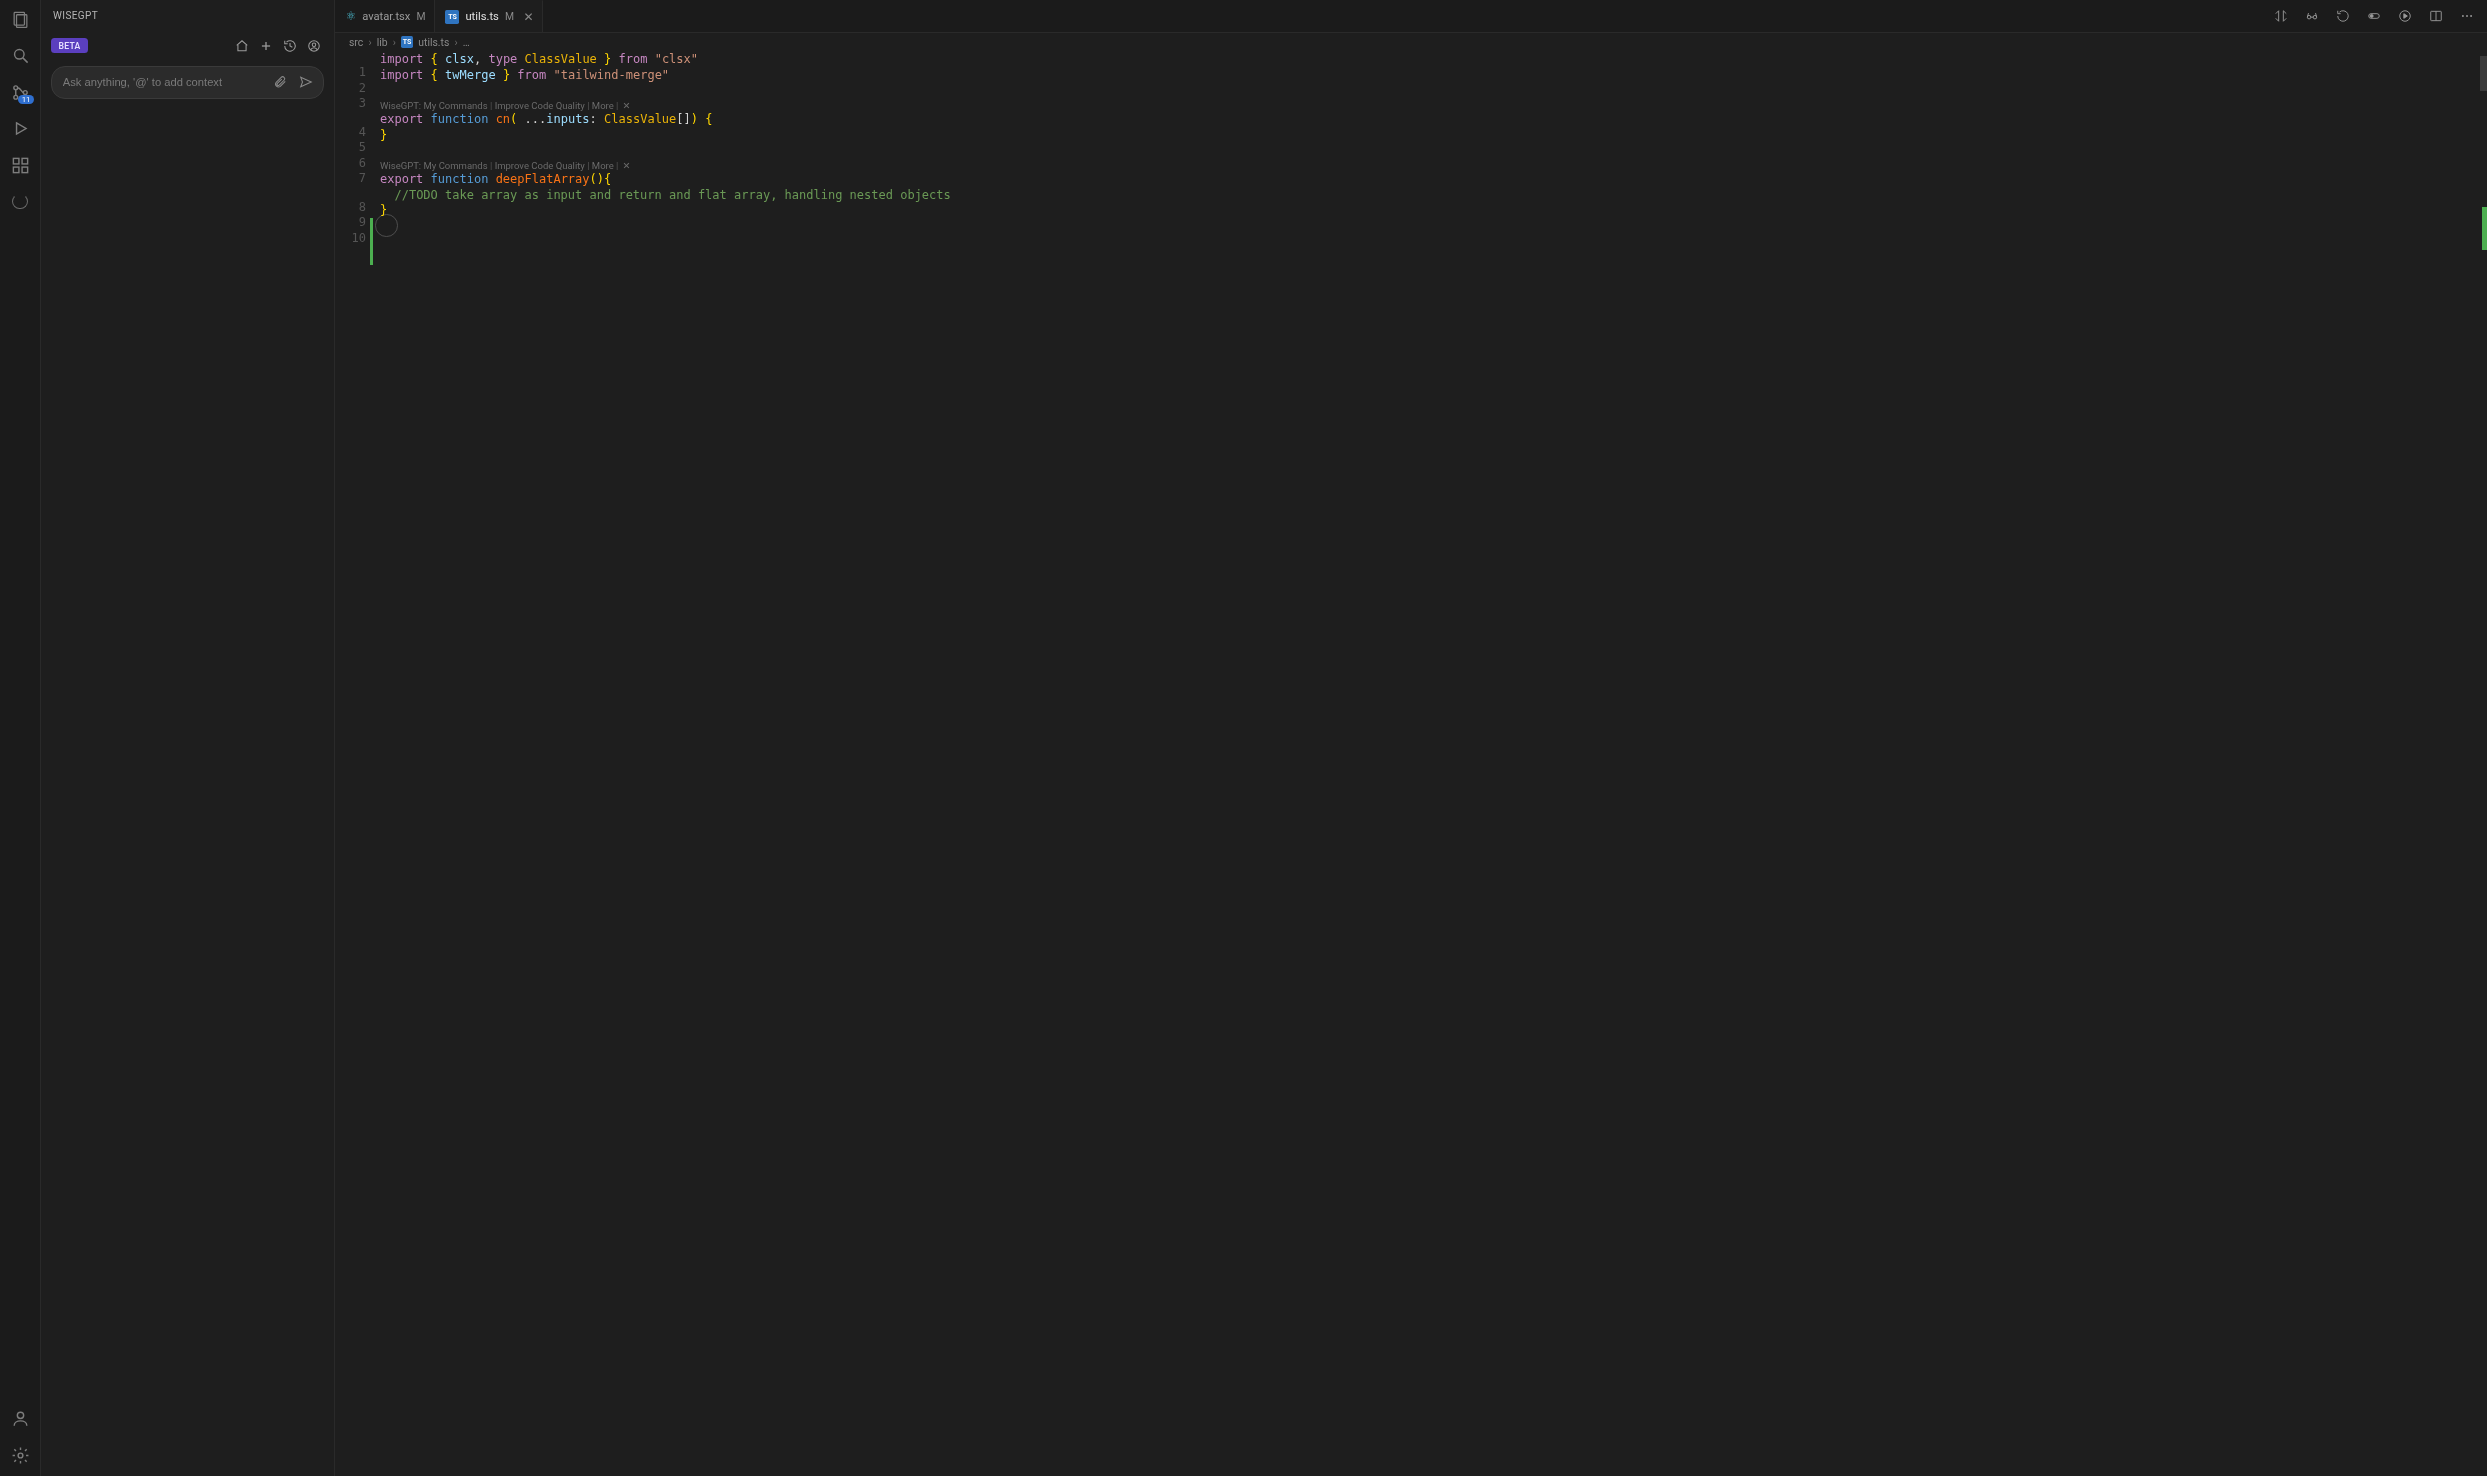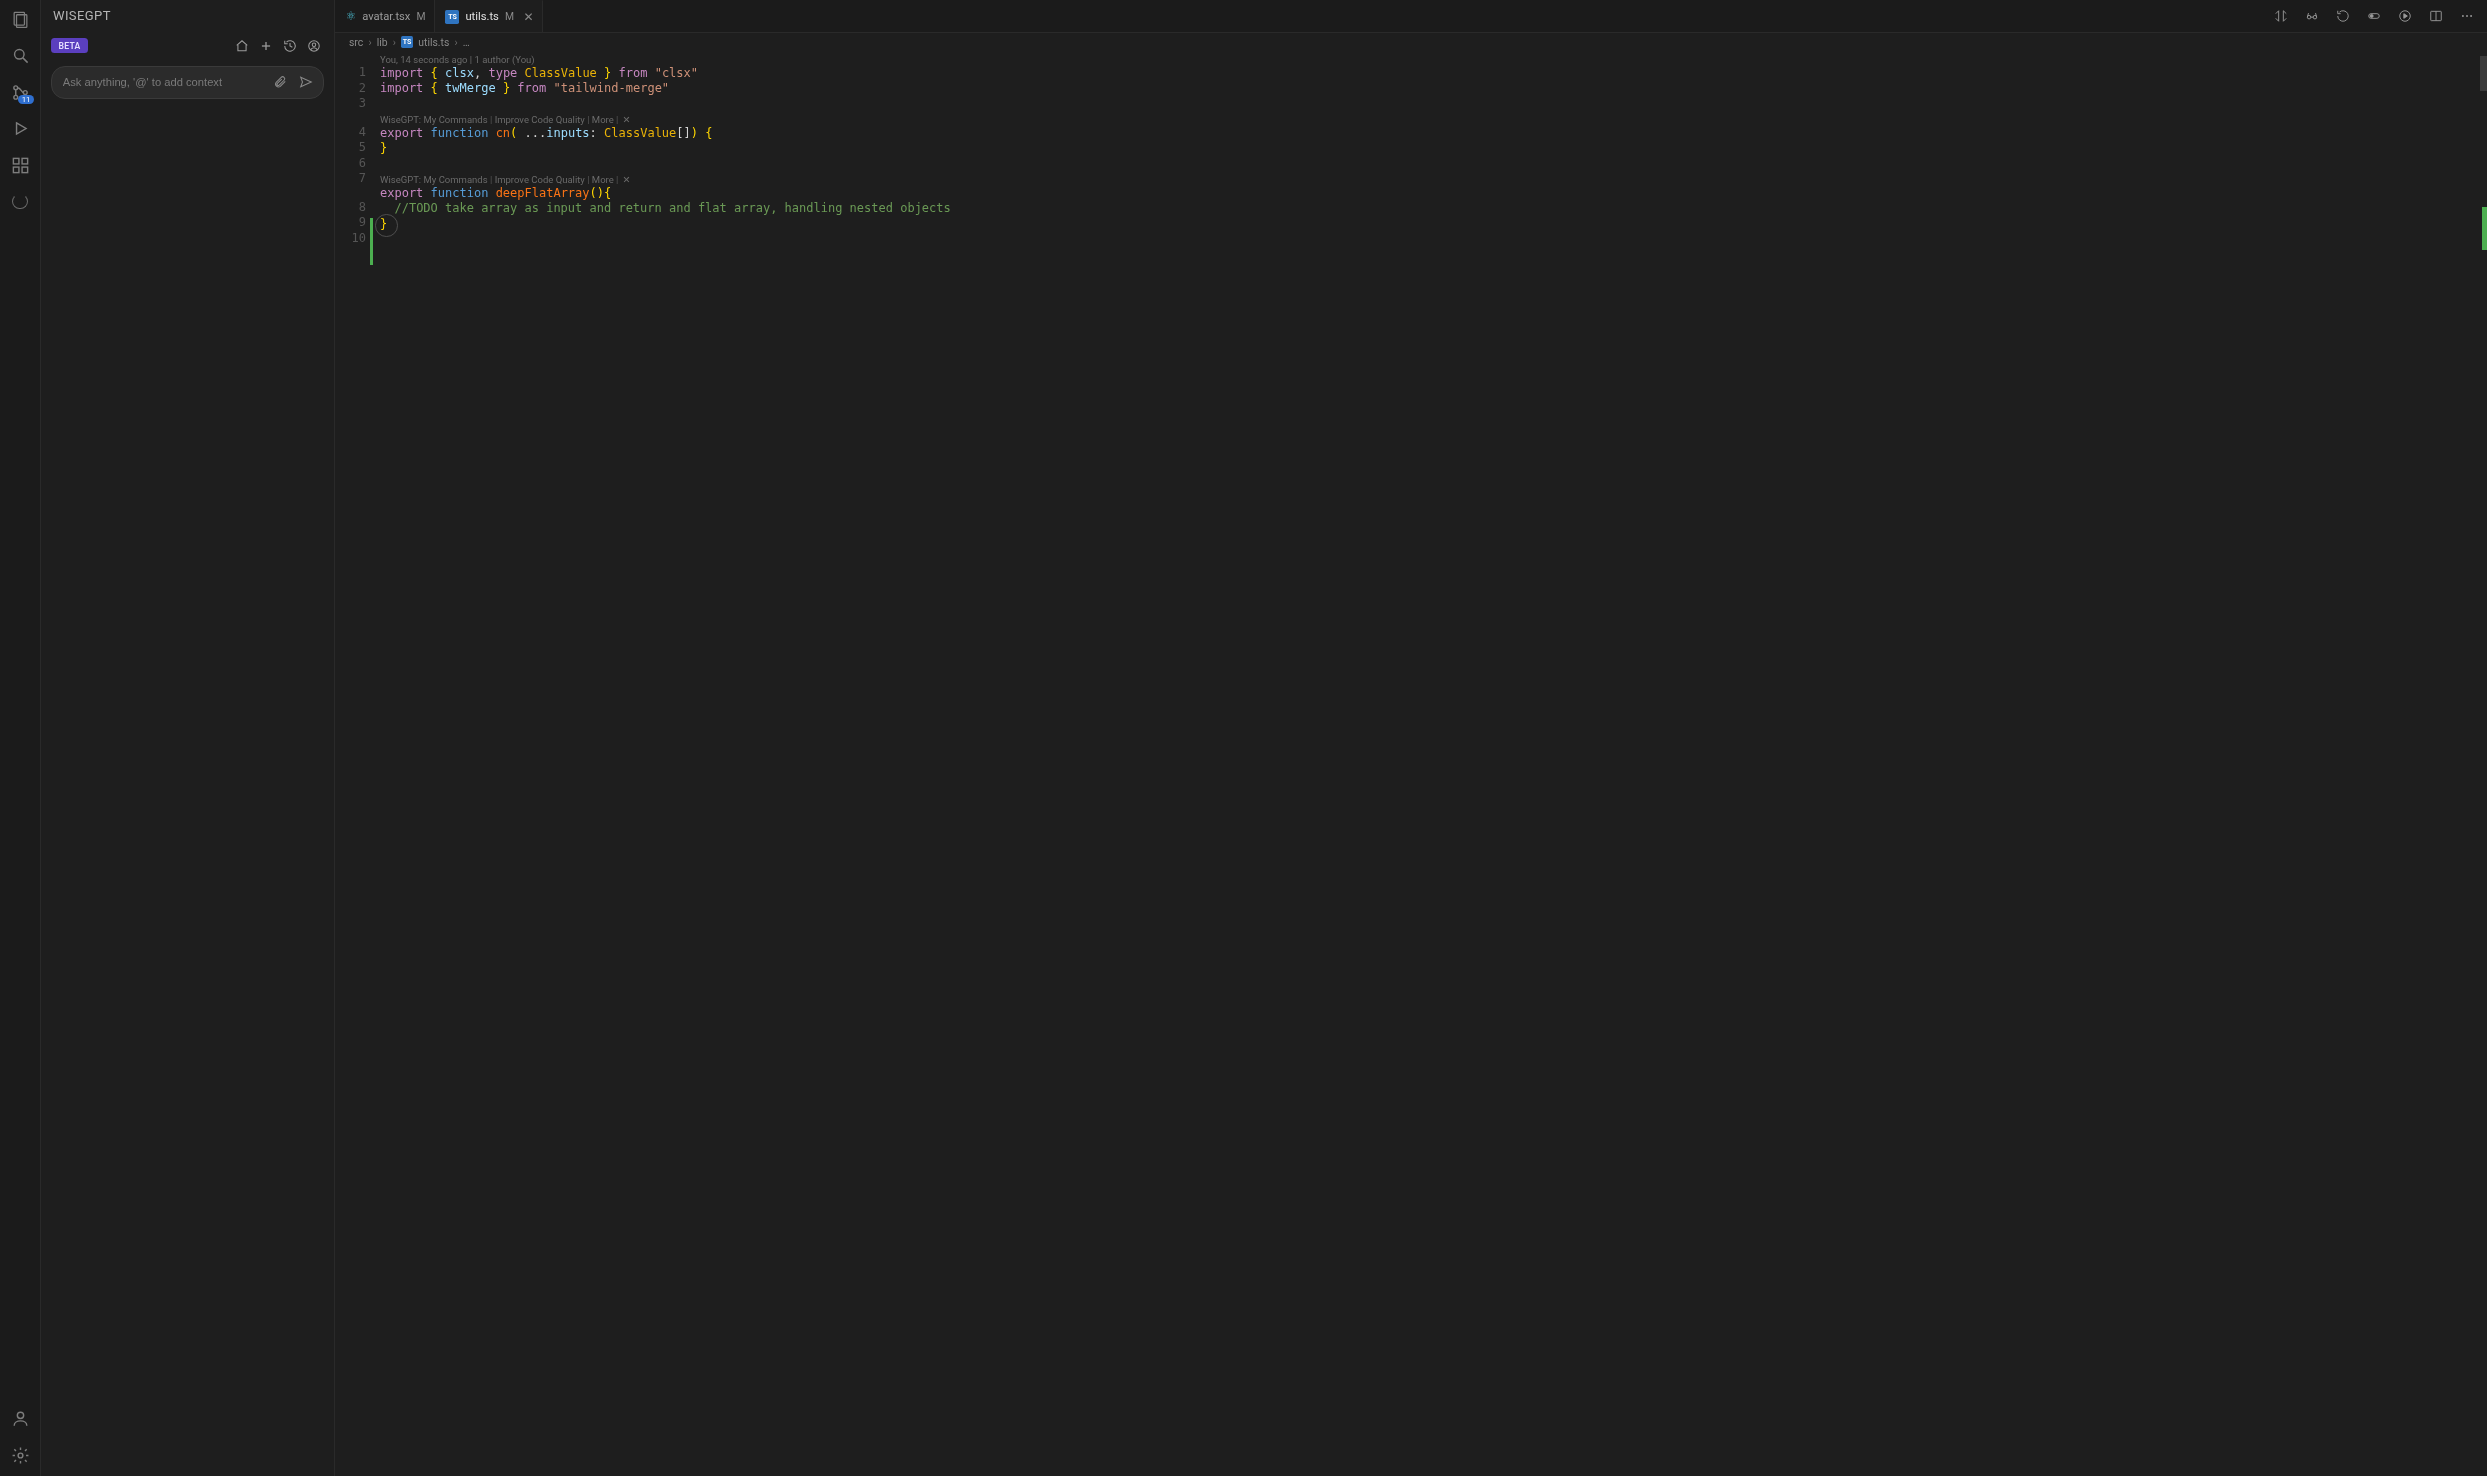--- a/index.html
+++ b/index.html
@@ -49,21 +49,21 @@
     width: 294px;
     background: #1e1e1e;
     border-right: 0.9px solid #2a2a2a;
     display: flex; flex-direction: column;
   }
   .side-header {
     height: 31px;
     display: flex; align-items: center;
     padding: 12px 12px;
     color: #b5b5b5;
-    font-size: 13px;
+    font-size: 10px;
     letter-spacing: 0.4px;
   }
   .side-toolbar {
     display: flex; align-items: center;
     padding: 5.2px 10.4px 7px 10.4px;
     gap: 5.2px;
     justify-content: flex-end;
   }
   .beta-badge {
     background: #5b3fbf;
@@ -464,21 +464,20 @@
       <div class="ln">5</div>
       <div class="ln">6</div>
       <div class="ln">7</div>
       <div class="ln lens">&nbsp;</div>
       <div class="ln">8</div>
       <div class="ln">9</div>
       <div class="ln">10</div>
     </div>
 
     <div class="lines">
-      <div class="blame">You, 14 seconds ago | 1 author (You)</div>
 
       <div class="line"><span class="kw">import</span><span class="pn"> </span><span class="br">{</span><span class="pn"> </span><span class="id">clsx</span><span class="pn">,</span><span class="pn"> </span><span class="kw">type</span><span class="pn"> </span><span class="ty">ClassValue</span><span class="pn"> </span><span class="br">}</span><span class="pn"> </span><span class="kw">from</span><span class="pn"> </span><span class="str">"clsx"</span></div>
 
       <div class="line"><span class="kw">import</span><span class="pn"> </span><span class="br">{</span><span class="pn"> </span><span class="id">twMerge</span><span class="pn"> </span><span class="br">}</span><span class="pn"> </span><span class="kw">from</span><span class="pn"> </span><span class="str">"tailwind-merge"</span></div>
 
       <div class="line"></div>
 
       <div class="codelens"><span>WiseGPT:</span> <span>My Commands</span> <span class="sep">|</span> <span>Improve Code Quality</span> <span class="sep">|</span> <span>More</span> <span class="sep">|</span> <span class="x">✕</span></div>
 
       <div class="line"><span class="kw">export</span><span class="pn"> </span><span class="kw2">function</span><span class="pn"> </span><span class="fn">cn</span><span class="br">(</span><span class="pn"> </span><span class="pn">...</span><span class="id">inputs</span><span class="pn">:</span><span class="pn"> </span><span class="ty">ClassValue</span><span class="pn">[]</span><span class="br">)</span><span class="pn"> </span><span class="br">{</span></div>

